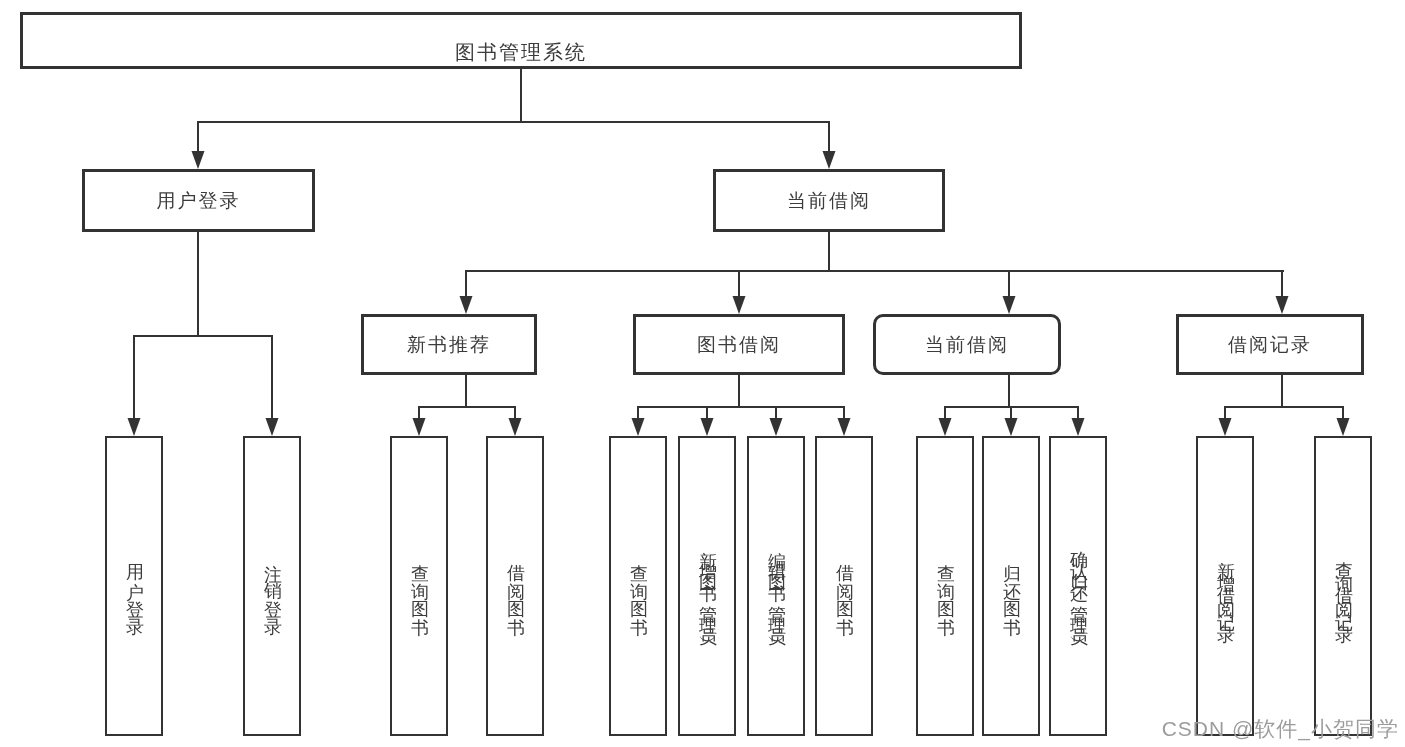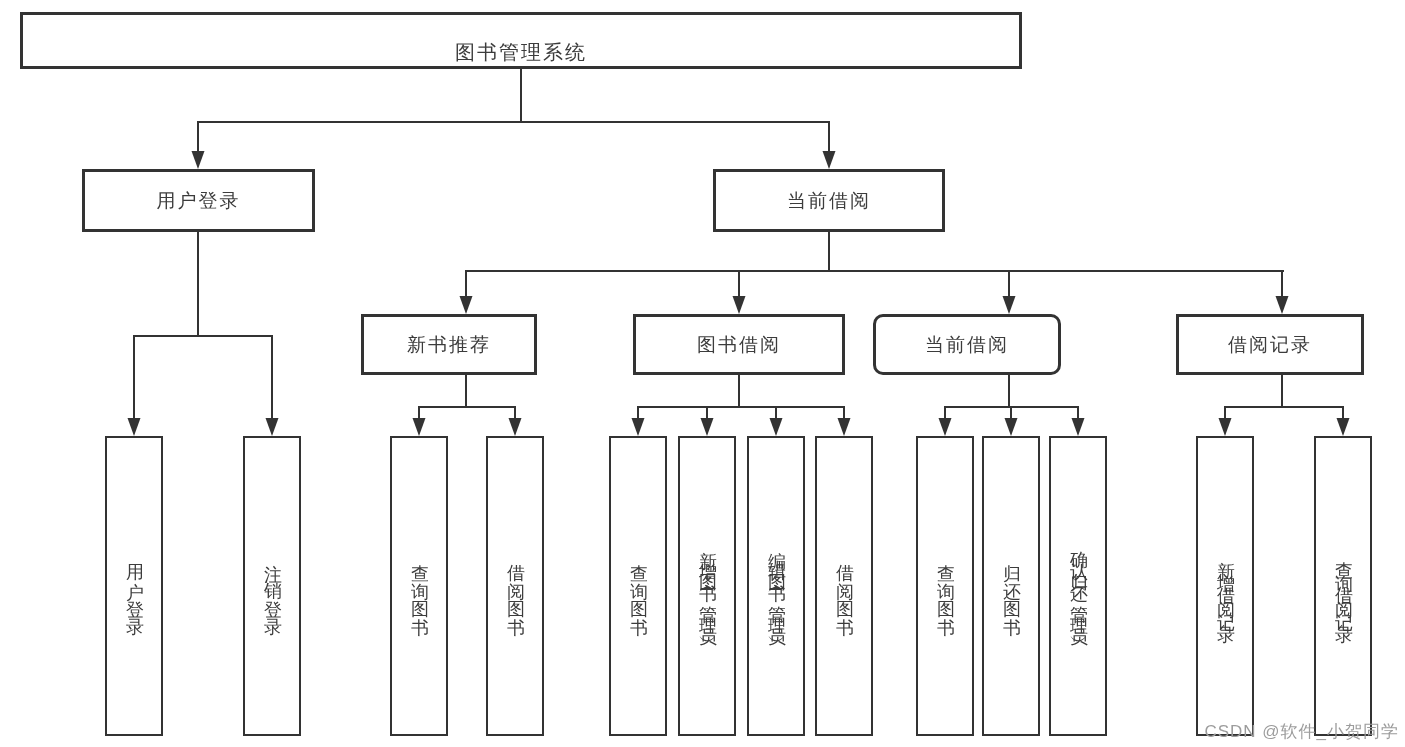--- a/index.html
+++ b/index.html
@@ -56,21 +56,21 @@
     color: #3c3c3c;
     white-space: nowrap;
   }
   .gap-lg { letter-spacing: 18px; }
   .gap-md { letter-spacing: 13px; }
   .gap-sm { letter-spacing: 11px; }
   .watermark {
     position: absolute;
     right: 6px;
     bottom: 4px;
-    font-size: 17px;
+    font-size: 21px;
     color: #9c9c9c;
     letter-spacing: 1px;
   }
 </style>
 </head>
 <body>
 
 <div class="stage">
 
   <svg class="connectors" viewBox="0 0 1405 747">

